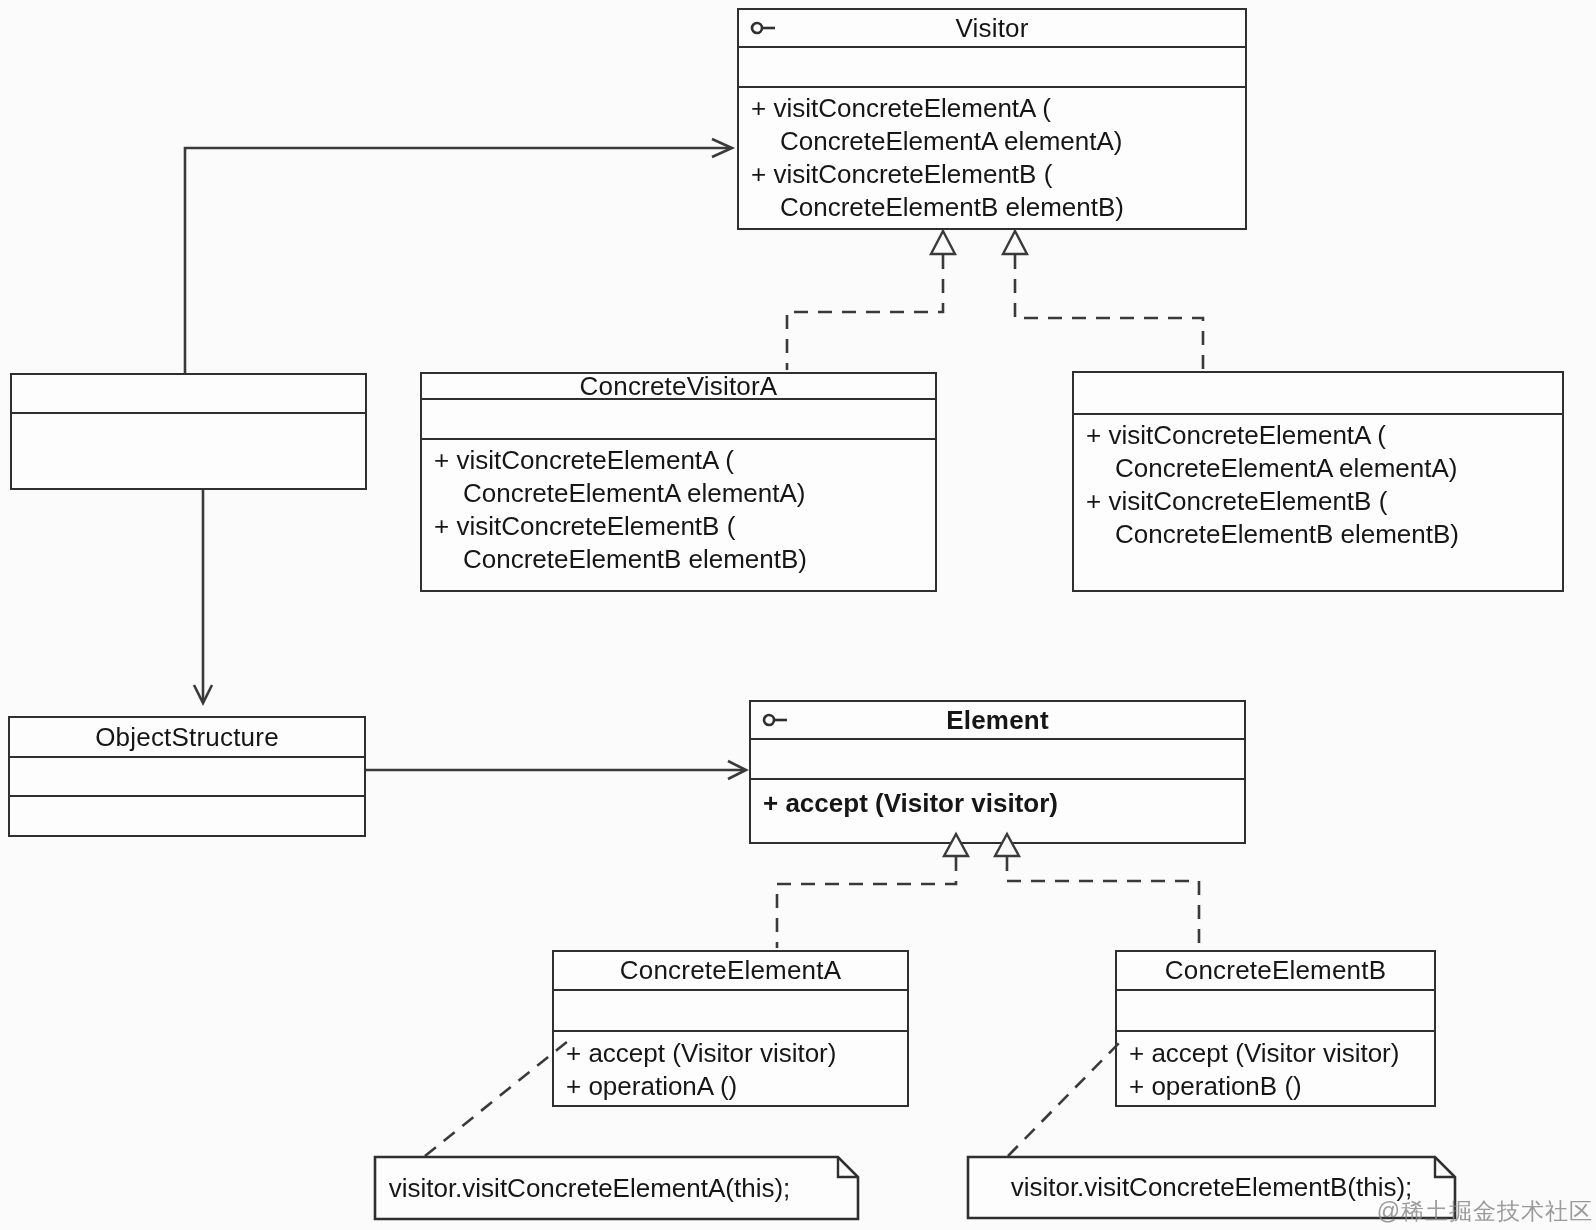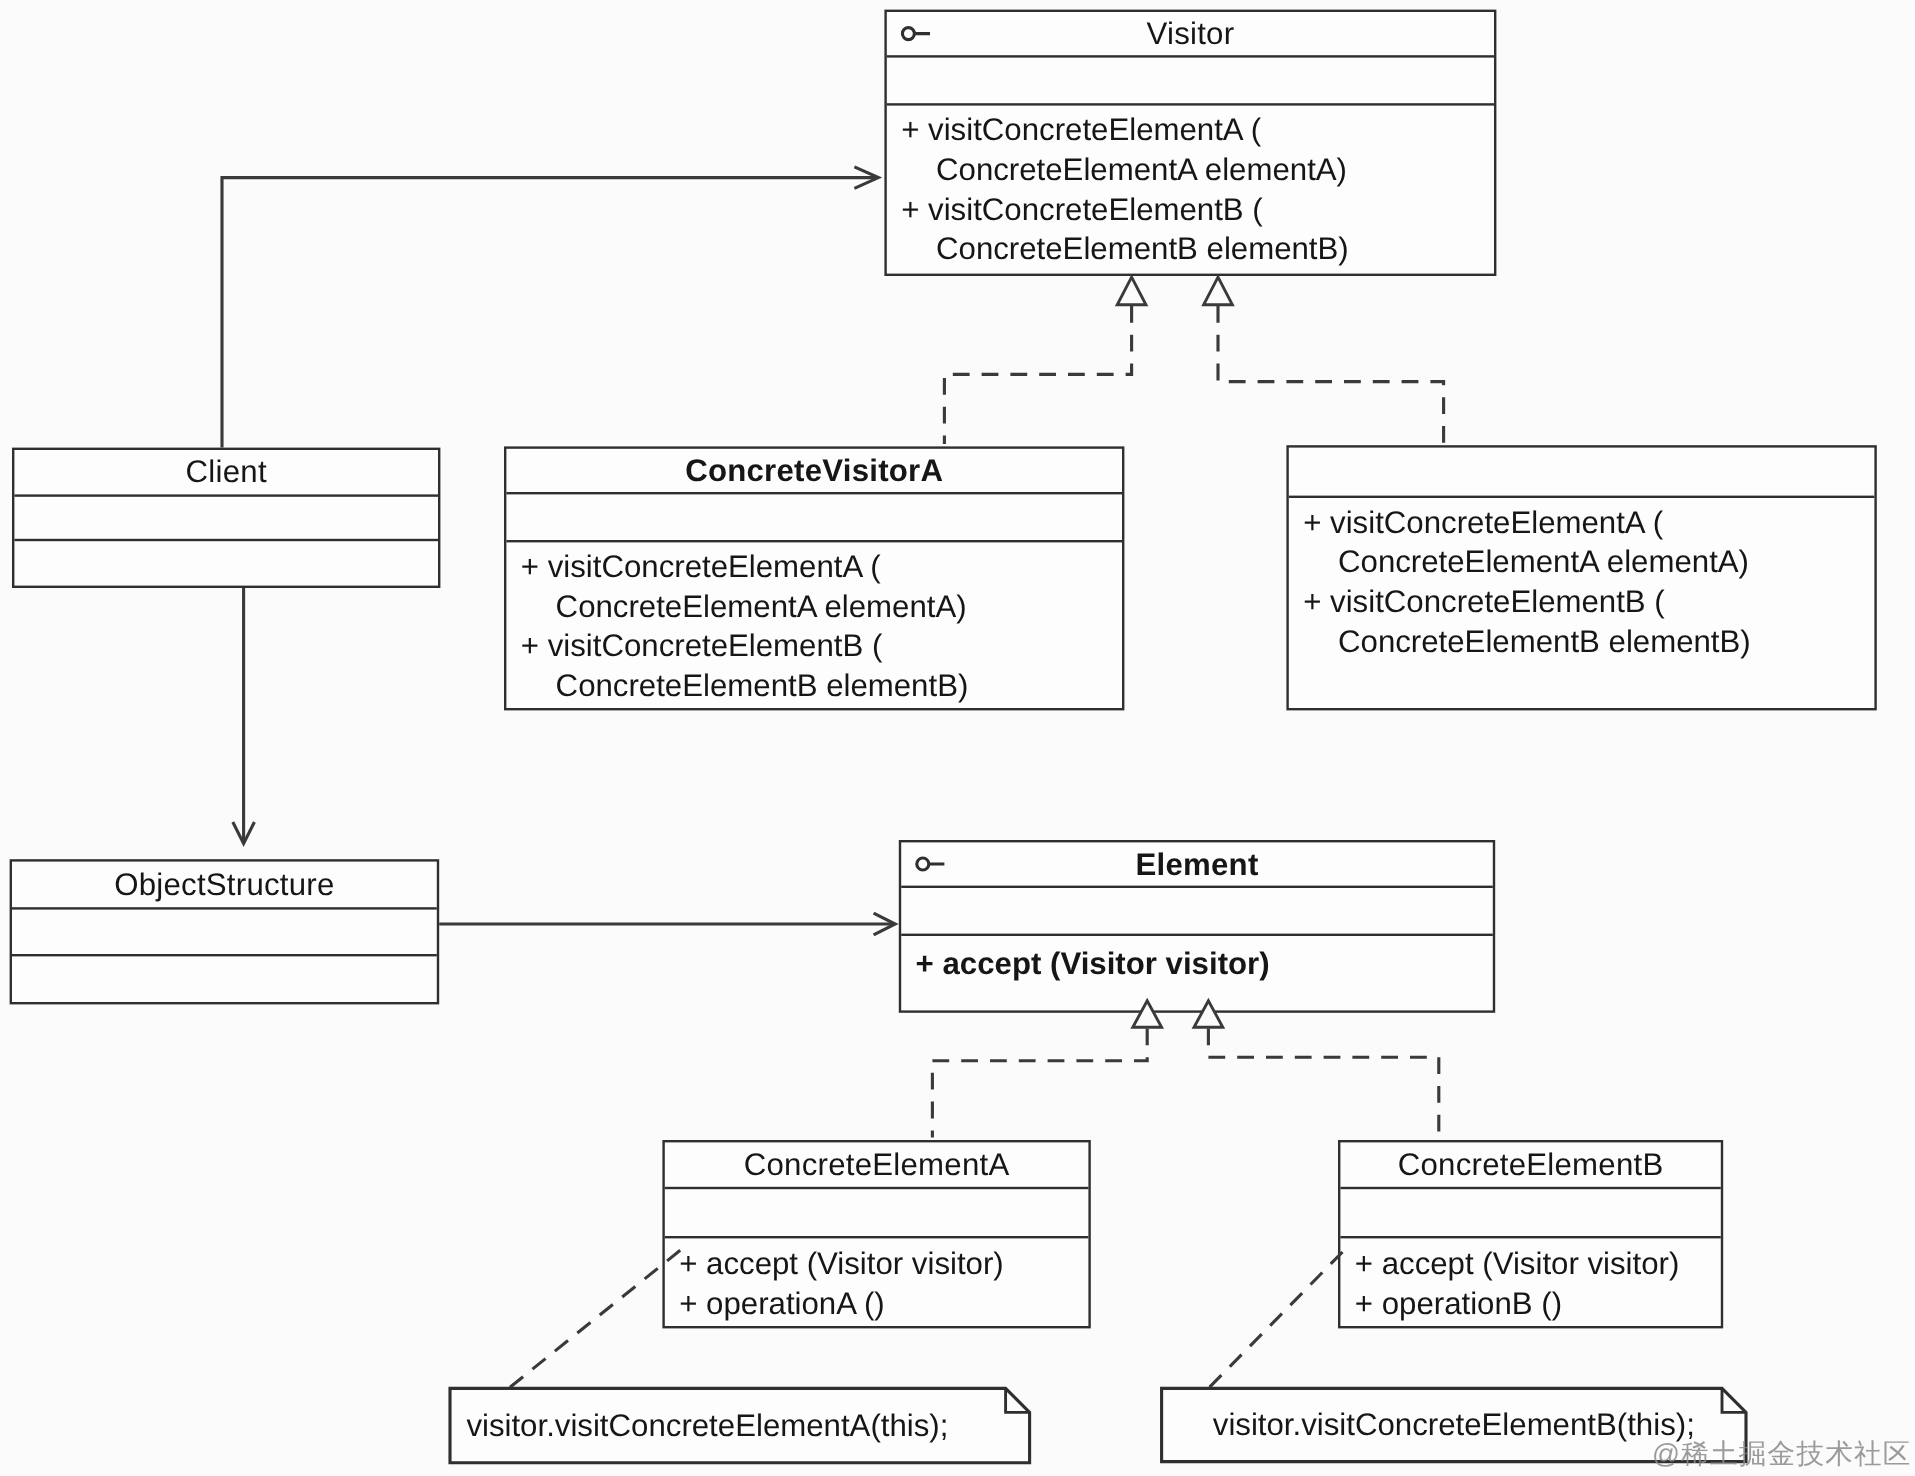--- a/index.html
+++ b/index.html
@@ -55,29 +55,26 @@
     <div class="compartment" style="height:40px;"></div>
     <div class="compartment grow methods">
       <div class="m">+ visitConcreteElementA (</div>
       <div class="m cont">ConcreteElementA elementA)</div>
       <div class="m">+ visitConcreteElementB (</div>
       <div class="m cont">ConcreteElementB elementB)</div>
     </div>
   </div>
 
   <div class="uml-class" style="left:10px;top:373px;width:357px;height:117px;">
-    <div class="compartment title" style="height:37px;">
-      <span class="cname">Client</span>
-    </div>
     <div class="compartment" style="height:37px;"></div>
     <div class="compartment grow"></div>
   </div>
 
   <div class="uml-class" style="left:420px;top:372px;width:517px;height:220px;">
-    <div class="compartment title" style="height:36px;font-weight:bold;">
+    <div class="compartment title" style="height:24px;">
       <span class="cname">ConcreteVisitorA</span>
     </div>
     <div class="compartment" style="height:40px;"></div>
     <div class="compartment grow methods">
       <div class="m">+ visitConcreteElementA (</div>
       <div class="m cont">ConcreteElementA elementA)</div>
       <div class="m">+ visitConcreteElementB (</div>
       <div class="m cont">ConcreteElementB elementB)</div>
     </div>
   </div>

